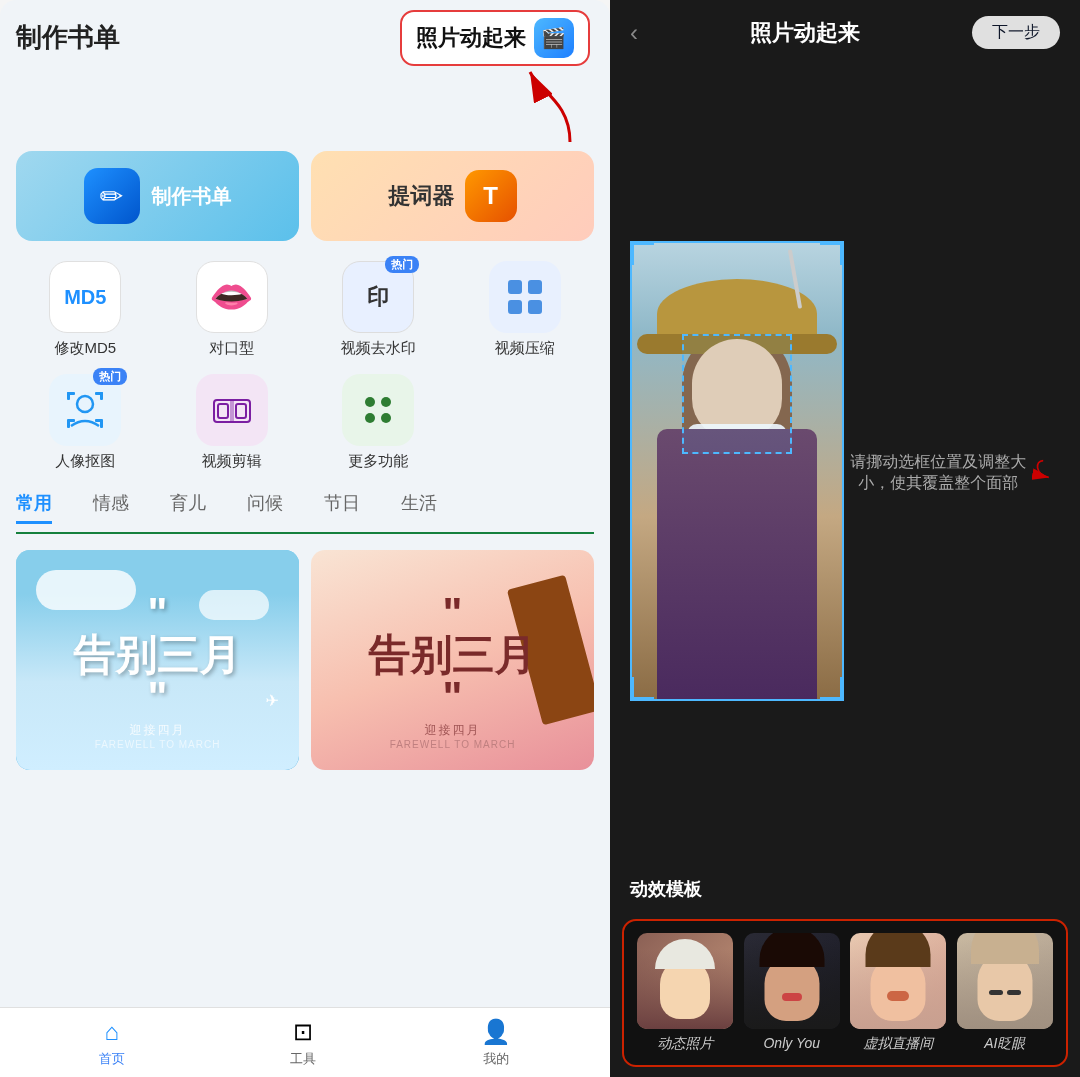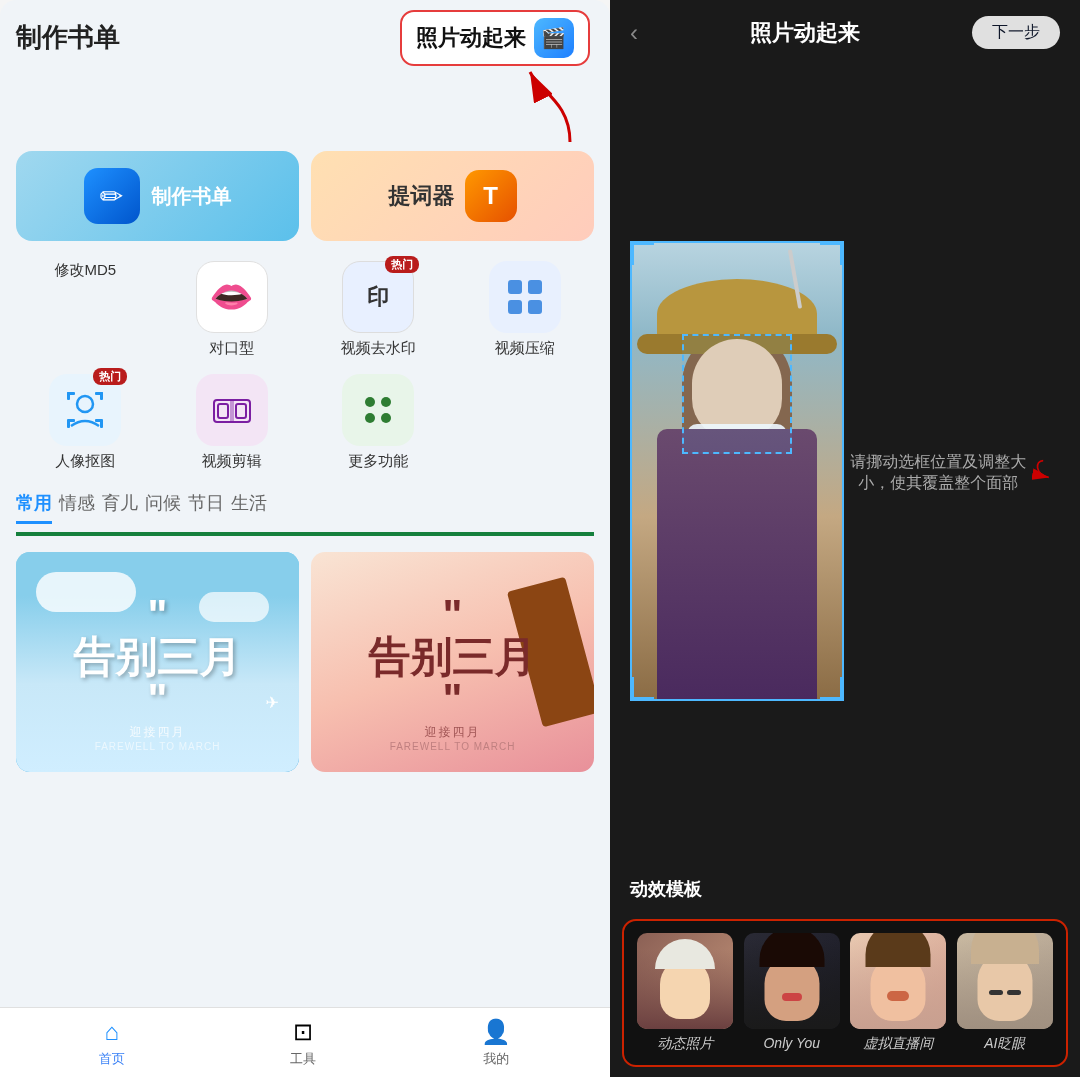--- a/index.html
+++ b/index.html
@@ -150,44 +150,44 @@
     }
     .tool-label {
       font-size: 15px;
       color: #333;
       text-align: center;
     }
     .badge-hot {
       position: absolute;
       top: -6px;
       right: -6px;
-      background: #b91c1c;
+      background: #3b82f6;
       color: white;
       font-size: 11px;
       padding: 1px 6px;
       border-radius: 8px;
       font-weight: bold;
     }
 
     
     .icon-md5 { background: white; color: #1e90ff; font-size: 20px; font-weight: bold; border: 1px solid #e0e0e0; }
     .icon-lip { background: white; border: 1px solid #e0e0e0; }
     .icon-watermark { background: white; border: 1px solid #e0e0e0; color: #555; font-size: 26px; }
     .icon-compress { background: #e8f0fe; color: #4a90e2; }
     .icon-portrait { background: #e8f4fd; color: #2196f3; }
     .icon-virtual { background: #e3f2fd; color: #1565c0; }
     .icon-videoedit { background: #f3e5f5; color: #7b1fa2; }
     .icon-more { background: #e8f5e9; color: #2e7d32; }
 
     
     .category-tabs {
       display: flex;
-      gap: 7px;
+      gap: 41px;
       margin-bottom: 16px;
-      border-bottom: 4px solid #15803d;
+      border-bottom: 2px solid #15803d;
       padding-bottom: 8px;
     }
     .tab-item {
       font-size: 18px;
       color: #666;
       cursor: pointer;
       padding-bottom: 6px;
     }
     .tab-item.active {
       color: #1e90ff;
@@ -586,20 +586,21 @@
     </div>
     <div class="featured-card-right">
       <span class="featured-card-right-text">提词器</span>
       <div class="featured-card-right-icon">T</div>
     </div>
   </div>
 
   <div class="tool-grid">
 
     <div class="tool-item">
+      <div class="tool-icon-wrapper icon-md5">MD5</div>
       <span class="tool-label">修改MD5</span>
     </div>
     <div class="tool-item">
       <div class="tool-icon-wrapper icon-lip" style="font-size:36px;">👄</div>
       <span class="tool-label">对口型</span>
     </div>
     <div class="tool-item">
       <div class="tool-icon-wrapper icon-watermark" style="background:#e8f0ff;border:1px solid #ddd;font-size:22px;font-weight:bold;color:#333;position:relative;">
         印
         <span class="badge-hot">热门</span>

